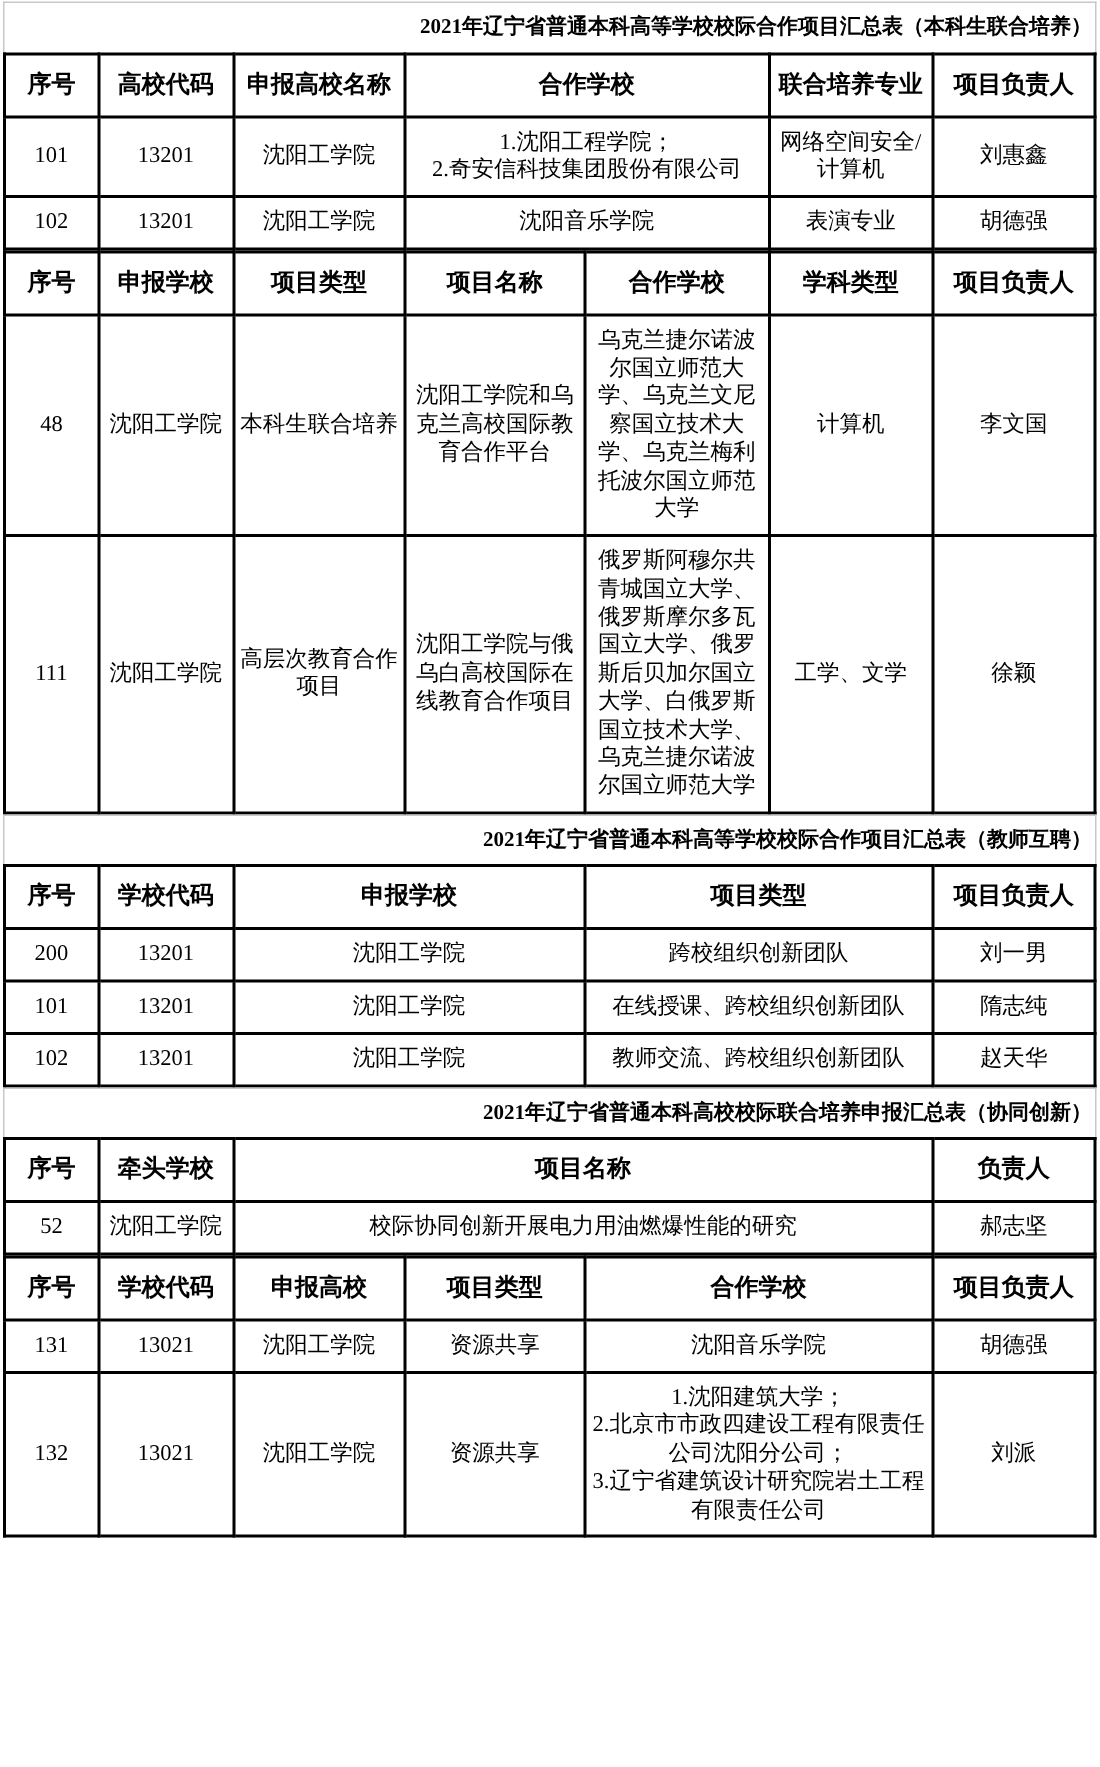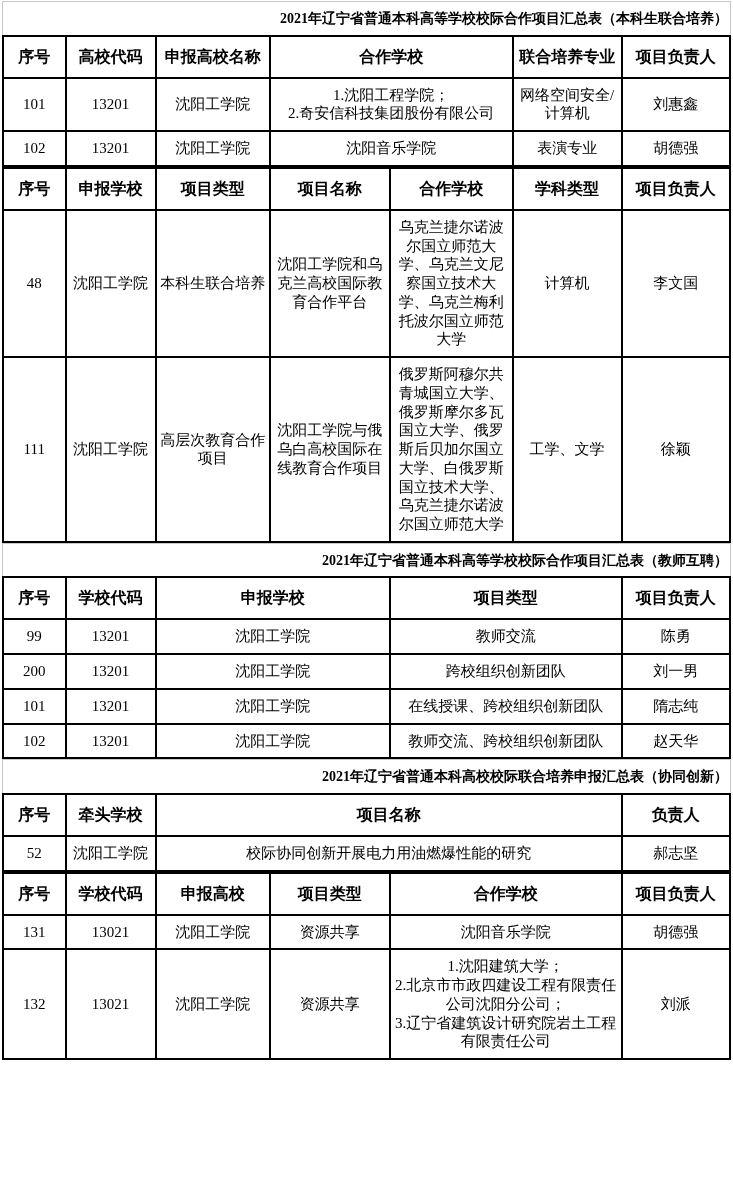--- a/index.html
+++ b/index.html
@@ -153,27 +153,20 @@
           <tr>
             <th>序号</th>
             <th>学校代码</th>
             <th>申报学校</th>
             <th>项目类型</th>
             <th>项目负责人</th>
           </tr>
         </thead>
         <tbody>
           <tr>
-            <td>99</td>
-            <td>13201</td>
-            <td>沈阳工学院</td>
-            <td>教师交流</td>
-            <td>陈勇</td>
-          </tr>
-          <tr>
             <td>200</td>
             <td>13201</td>
             <td>沈阳工学院</td>
             <td>跨校组织创新团队</td>
             <td>刘一男</td>
           </tr>
           <tr>
             <td>101</td>
             <td>13201</td>
             <td>沈阳工学院</td>

